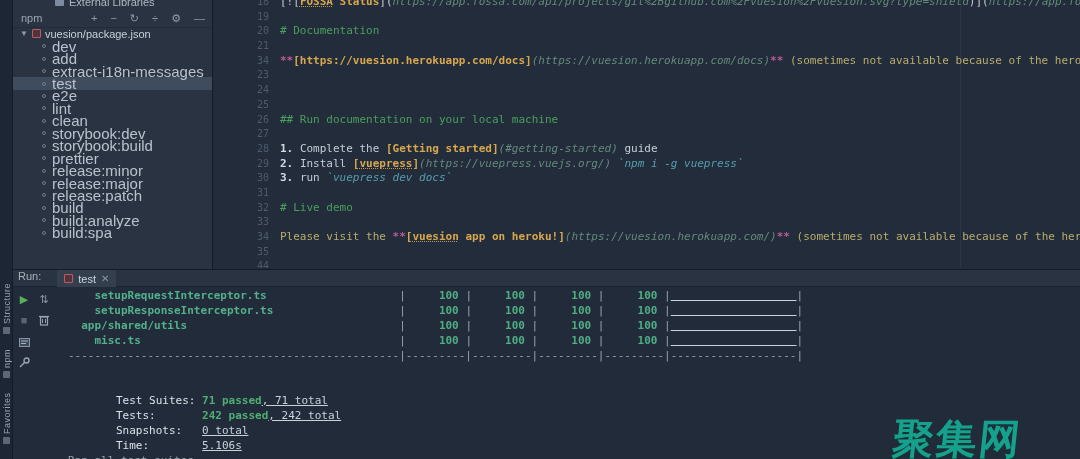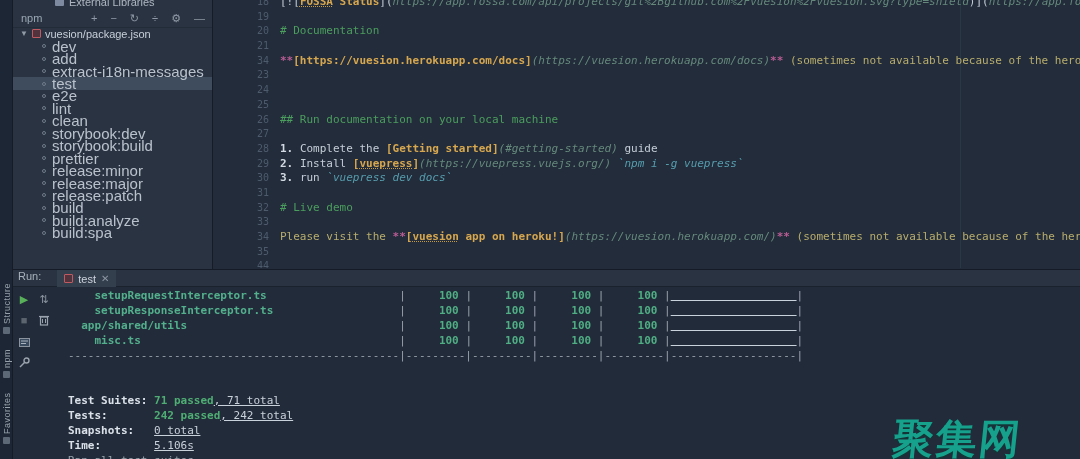--- a/index.html
+++ b/index.html
@@ -82,21 +82,21 @@
   #filter-ic { left:24px; top:5px;  color:#8a939e; }
   #trash-ic  { left:24px; top:26px; }
 
   #console { position:absolute; left:55px; top:18px;
     font-family:"DejaVu Sans Mono", monospace; font-size:11px; }
   .con-line { height:15px; line-height:15px; white-space:pre; }
   .cs-file { color:#53b08c; font-weight:bold; }
   .cs-val  { color:#4fae83; font-weight:bold; }
   .cs-pipe { color:#9aa3ad; }
   .cs-plain{ color:#c9d1da;text-decoration:underline; }
-  .cs-label{ color:#dbe1e8; font-weight:bold; display:inline-block; }
+  .cs-label{ color:#dbe1e8; font-weight:normal; display:inline-block;margin-left:48px; }
   .cs-pass { color:#4fae73; font-weight:bold; }
   .cs-muted{ color:#97a1ab; }
 
   #watermark { position:absolute; left:893px; top:412px; font-size:41px; font-weight:800;
     letter-spacing:2px; transform:skewX(-6deg); z-index:9;
     text-shadow:0 2px 0 rgba(10,60,52,.55); }
   svg { display:block; }
 </style>
 </head>
 <body>

